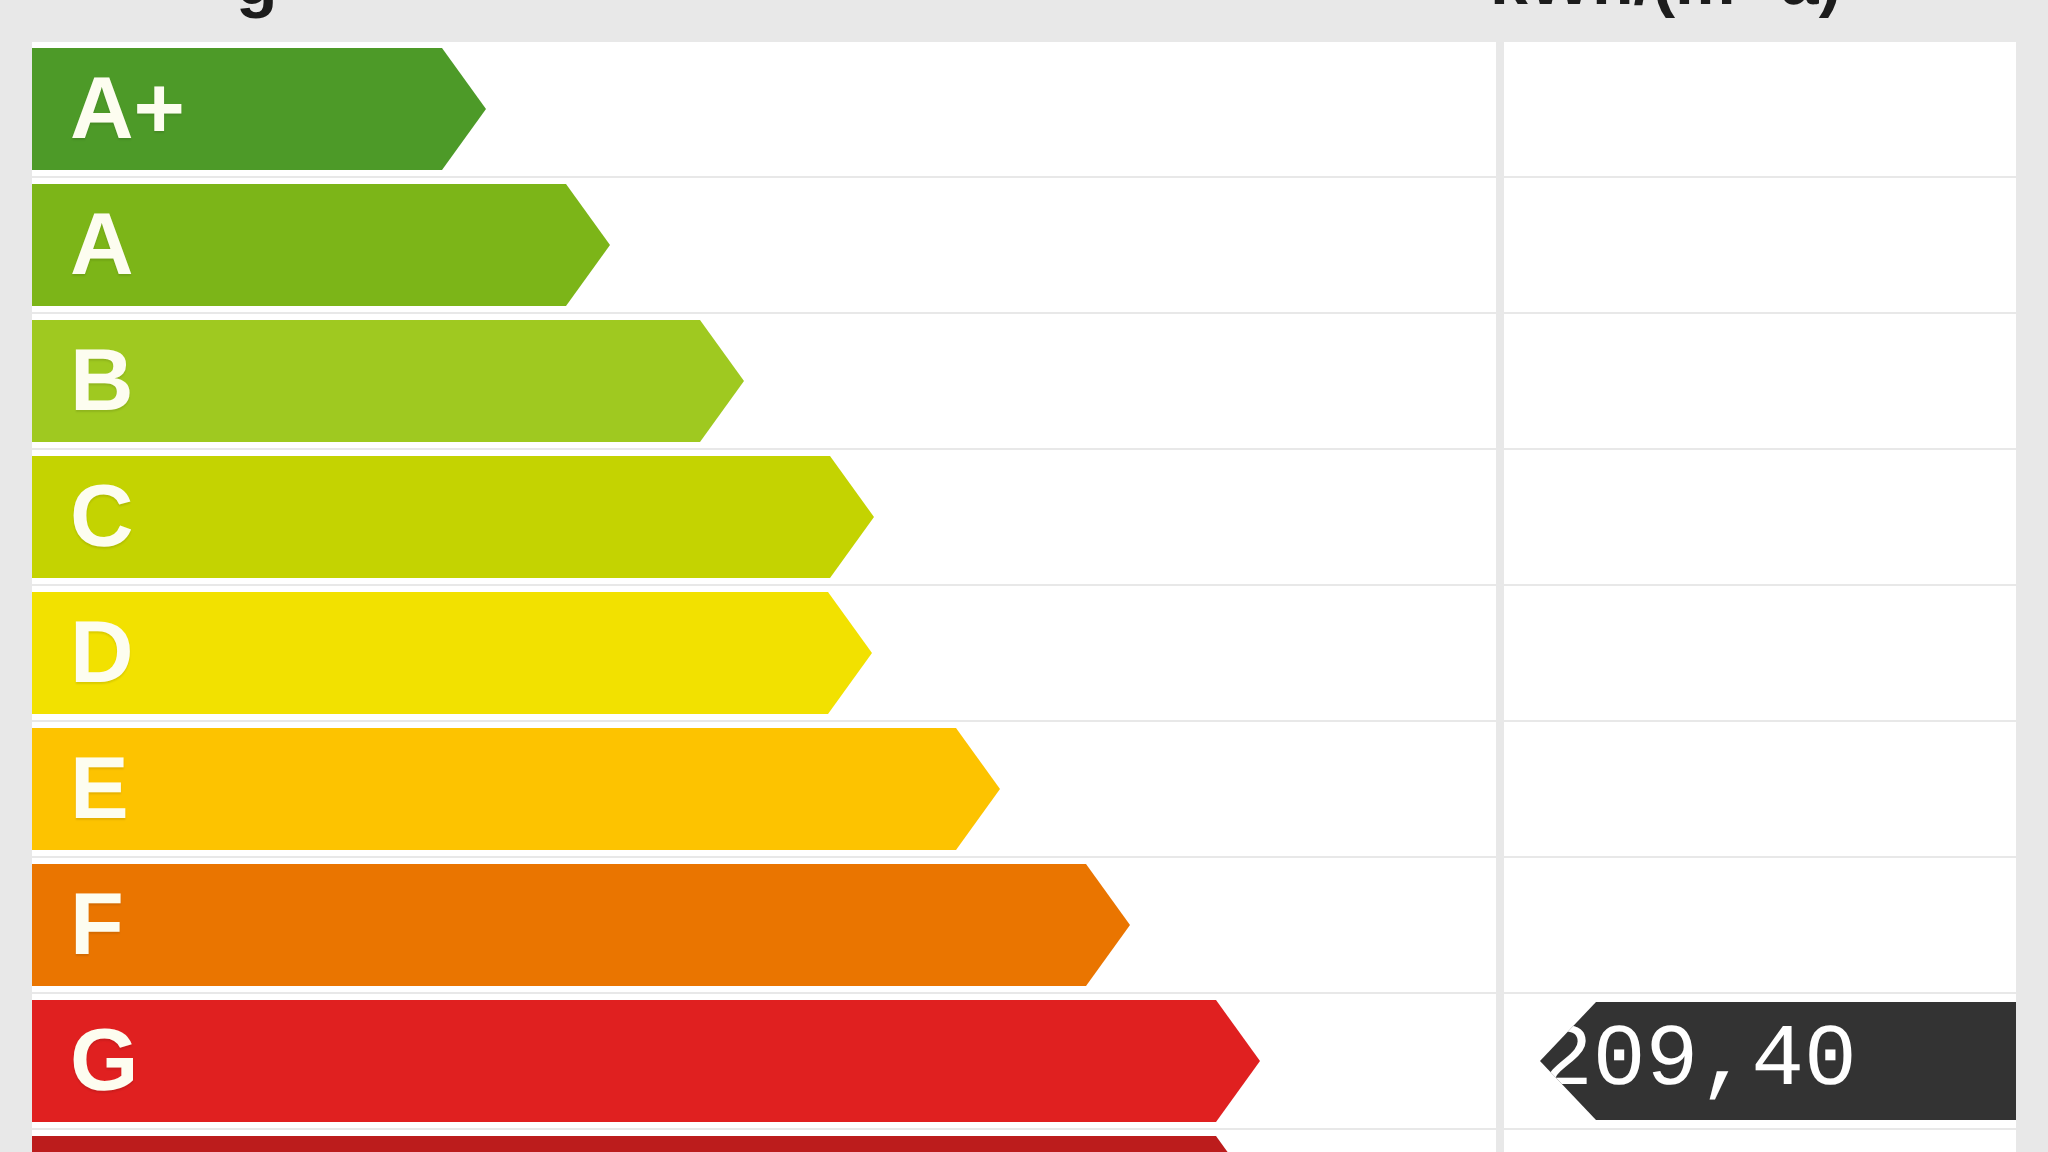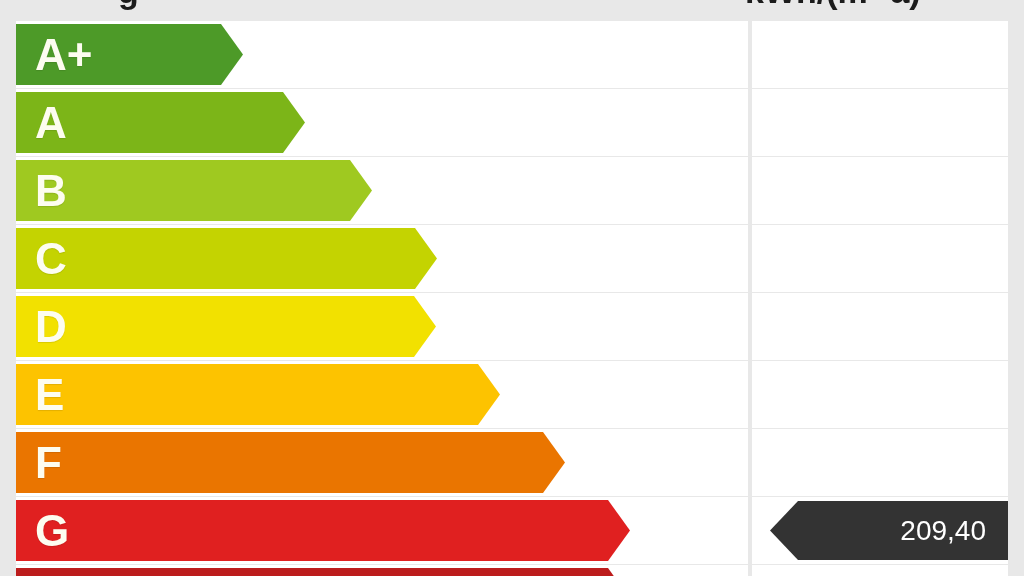--- a/index.html
+++ b/index.html
@@ -69,28 +69,29 @@
     letter-spacing: 0px;
     text-shadow: 0 1px 1px rgba(0,0,0,.10);
     user-select: none;
   }
 
   
   .value-marker {
     position: absolute;
     display: flex;
     align-items: center;
-    justify-content: flex-end;
+    justify-content: flex-start;
     background: #333333;
     color: #ffffff;
-    font-size: 28px;
+    font-size: 44px;
     line-height: 1;
     padding-right: 22px;
     box-sizing: border-box;
     clip-path: polygon(28px 0, 100% 0, 100% 100%, 28px 100%, 0 50%);
+    font-family: Liberation Mono, monospace;
     -webkit-clip-path: polygon(28px 0, 100% 0, 100% 100%, 28px 100%, 0 50%);
   }
 </style>
 </head>
 <body>
 
 <div id="stage">
 
   <div class="header-band">
     <div class="header-text header-left">g</div>

